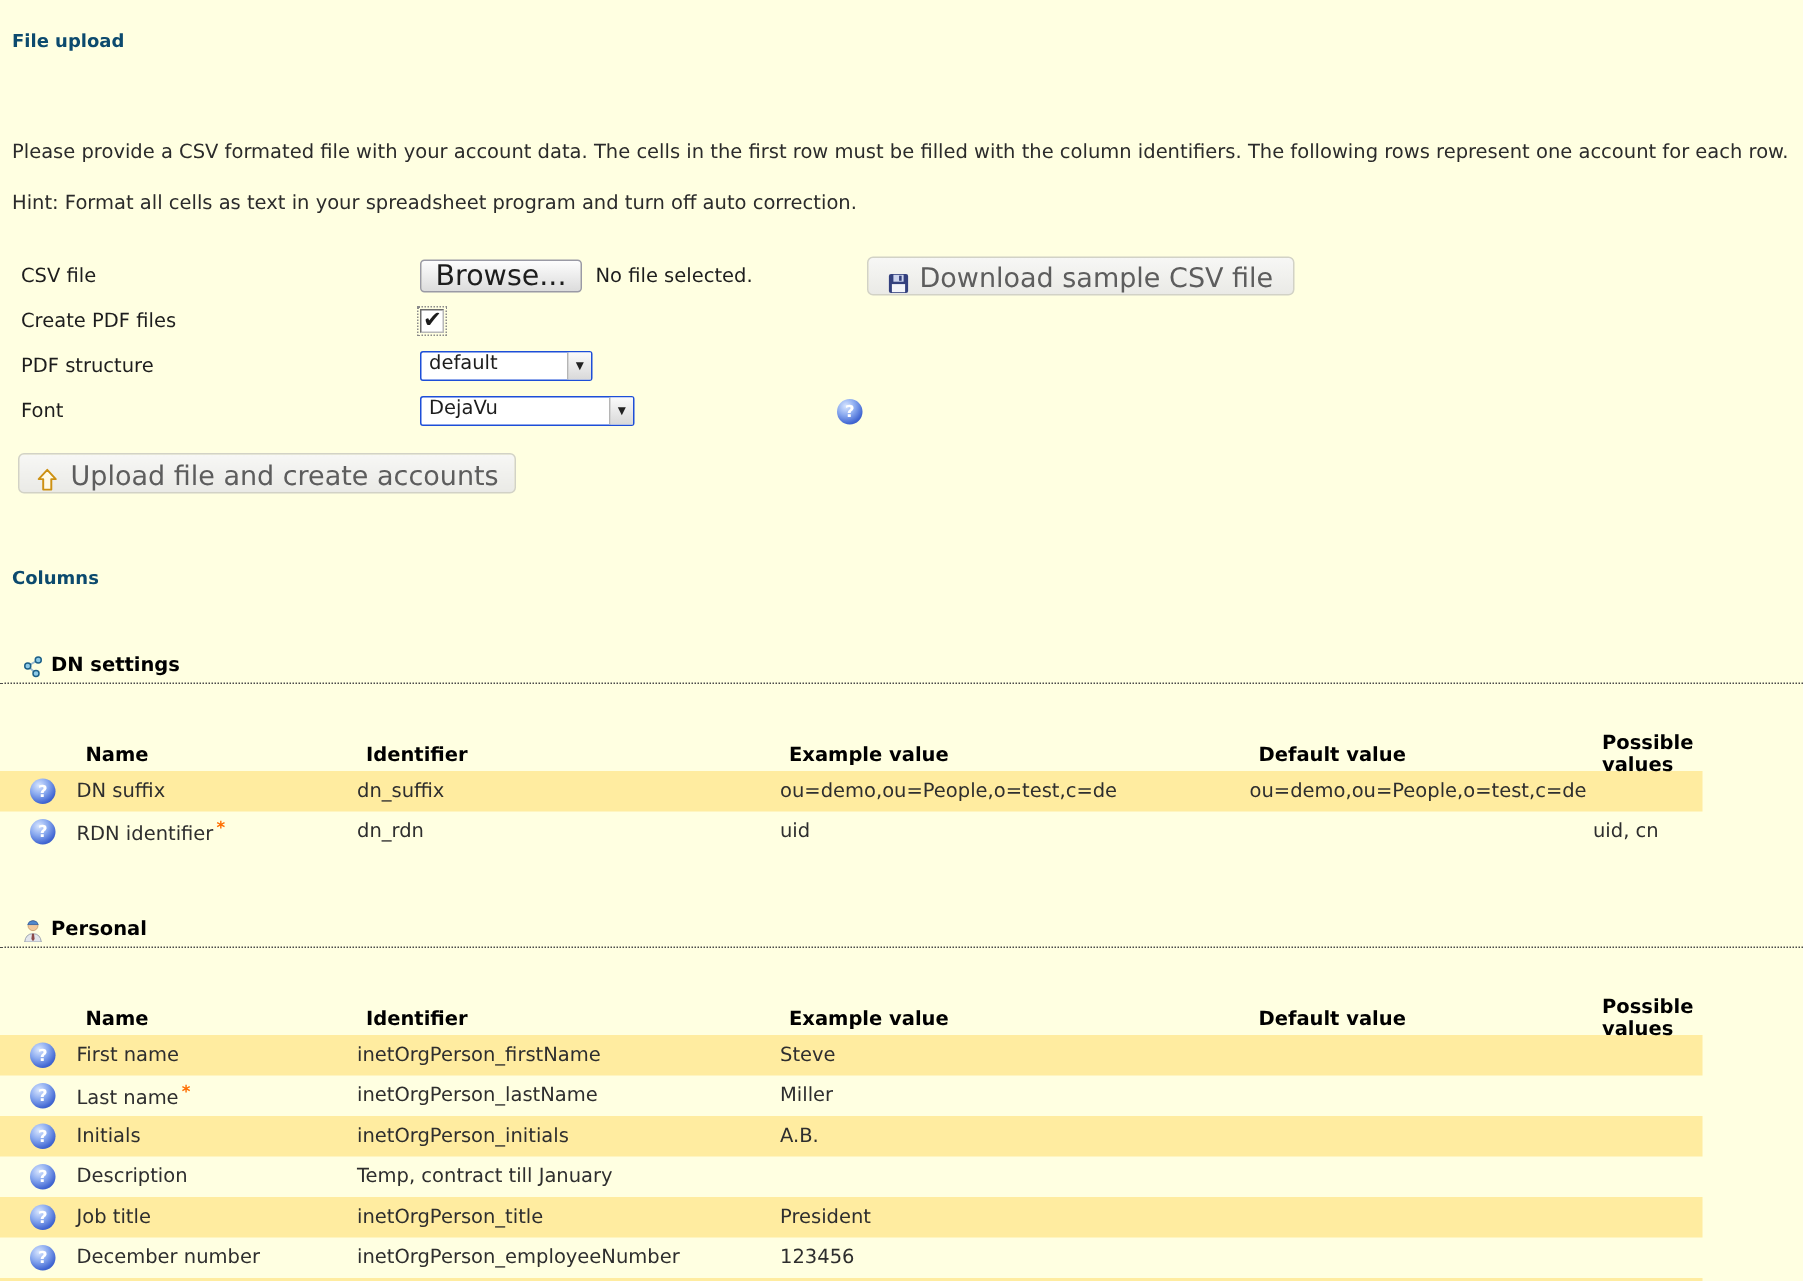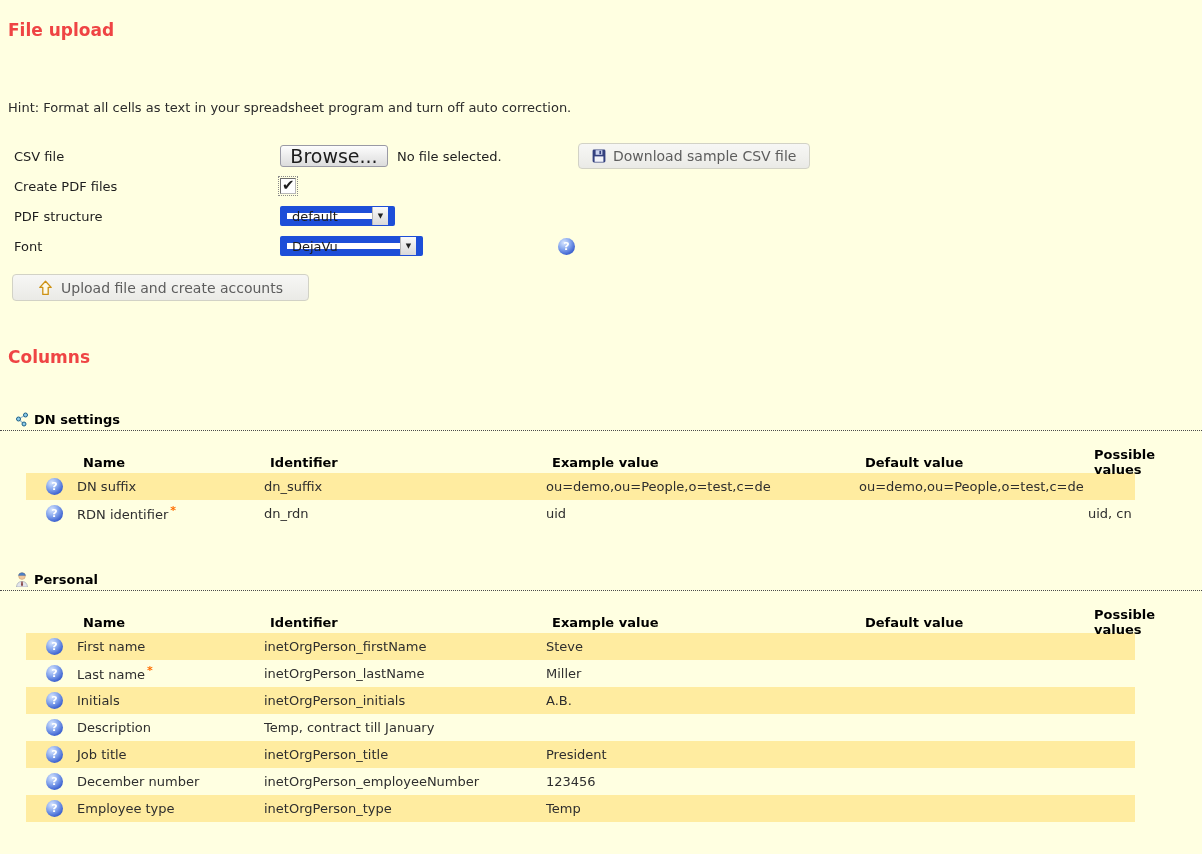--- a/index.html
+++ b/index.html
@@ -3,61 +3,61 @@
 <meta charset="utf-8">
 <style>
   * { box-sizing: border-box; margin: 0; padding: 0; }
   html, body { width: 1202px; height: 854px; overflow: hidden; }
   body {
     background: #ffffe1;
     font-family: "DejaVu Sans", "Liberation Sans", sans-serif;
     font-size: 13px;
     color: #1d1d1d;
   }
-  h1 { font-size: 17px; font-weight: bold; color: #ef4444; }
+  h1 { font-size: 12px; font-weight: bold; color: #0c4a6e; }
   .page-title { margin: 20px 0 0 8px; }
   .intro { margin: 58px 8px 0 8px; line-height: 19px; color: #2b2b2b; }
   .hint { margin: 15px 8px 0 8px; line-height: 19px; color: #2b2b2b; }
 
   
   .upload-form { margin: 24px 0 0 14px; }
   .form-row { height: 30px; display: flex; align-items: center; position: relative; }
   .form-label { width: 266px; flex: 0 0 266px; color: #1d1d1d; }
 
   .btn {
     display: inline-flex; align-items: center; justify-content: center;
     border: 1px solid #9a9aa5; border-radius: 3px;
     background: linear-gradient(#fdfdfd, #dcdcdc);
     font-family: inherit; font-size: 19px; color: #1d1d1d; cursor: pointer;
   }
   .browse-btn { width: 108px; height: 22px; }
   .no-file { margin-left: 9px; }
 
   .soft-btn {
-    display: inline-flex; align-items: center;
+    display: inline-flex; align-items: flex-end;
     border: 1px solid #d2d2c6; border-radius: 4px;
     background: linear-gradient(#f7f7f5, #eaeae6);
-    color: #5d5d5d; font-family: inherit; font-size: 14px; cursor: pointer;
+    color: #5d5d5d; font-family: inherit; font-size: 18px; cursor: pointer;
   }
   .download-btn { position: absolute; left: 564px; height: 26px; padding: 0 13px; gap: 7px; }
-  .upload-btn { height: 27px; padding: 0 25px; gap: 8px; margin: 13px 0 0 -2px; }
+  .upload-btn { height: 27px; padding: 0 11px; gap: 8px; margin: 13px 0 0 -2px; }
 
   .checkbox {
     width: 16px; height: 16px; background: #fff;
     border: 1px solid; border-color: #6c6c6c #b8b8b8 #b8b8b8 #6c6c6c;
     outline: 1px dotted #8a8a8a; outline-offset: 1px;
     position: relative; cursor: pointer;
   }
   .checkbox .check { display: none; position: absolute; left: 1px; top: -3px;
     font-size: 15px; color: #1c1c1c; font-weight: bold; }
   .checkbox.checked .check { display: block; }
 
   .select {
-    height: 20px; background: #fff; border: 7px solid #1d4ed8; border-radius: 2px;
-    display: inline-flex; align-items: center; justify-content: space-between;
+    height: 20px; background: #fff; border: 1px solid #1d4ed8; border-radius: 2px;
+    display: inline-flex; align-items: flex-start; justify-content: space-between;
     padding-left: 5px; cursor: pointer;
   }
   .select .sel-arrow {
     width: 16px; height: 18px; margin-left: 4px;
     border-left: 1px solid #b5b5b5; background: linear-gradient(#fafafa, #d9d9d9);
     display: flex; align-items: center; justify-content: center;
     font-size: 7px; color: #222;
   }
   .select-pdf { width: 115px; }
   .select-font { width: 143px; }
@@ -69,40 +69,41 @@
     display: inline-flex; align-items: center; justify-content: center;
     cursor: pointer; flex: 0 0 auto;
   }
   .font-help { position: absolute; left: 544px; }
 
   
   .columns-title { margin: 46px 0 0 8px; }
   .column-group { margin-top: 44px; }
   .group-heading {
     padding: 0 0 3px 14px; border-bottom: 1px dotted #4a4a4a;
-    display: flex; align-items: center; gap: 4px;
+    display: flex; gap: 4px;
   }
   .group-title { font-weight: bold; color: #000; font-size: 13px; }
   .group-icon { display: inline-flex; width: 16px; height: 16px; align-items: center; justify-content: center; }
 
-  .col-table { margin-top: 16px; width: 1135px; padding-left: 26px; }
+  .col-table { margin-top: 32px; width: 1135px; }
   .trow { display: grid; grid-template-columns: 51px 187px 282px 313px 229px auto; align-items: center; }
   .table-header-row { height: 22px; margin-bottom: 4px; font-weight: bold; color: #000; }
   .table-header-row .hcell { padding-left: 6px; }
   .table-row { height: 27px; color: #2e2e2e; }
   .table-row.highlight { background: #ffeca0; }
   .c-icon { padding-left: 20px; }
   .required-asterisk { color: #ff6e00; font-weight: bold; font-size: 11px; vertical-align: super; margin-left: 2px; }
 </style>
 </head>
 <body>
 
 <h1 class="page-title">File upload</h1>
 
 <div class="intro">
+  <div>Please provide a CSV formated file with your account data. The cells in the first row must be filled with the column identifiers. The following rows represent one account for each row.</div>
 </div>
 
 <div class="hint">Hint: Format all cells as text in your spreadsheet program and turn off auto correction.</div>
 
 <div class="upload-form">
   <div class="form-row">
     <div class="form-label">CSV file</div>
     <button class="btn browse-btn">Browse...</button>
     <span class="no-file">No file selected.</span>
     <button class="soft-btn download-btn">

